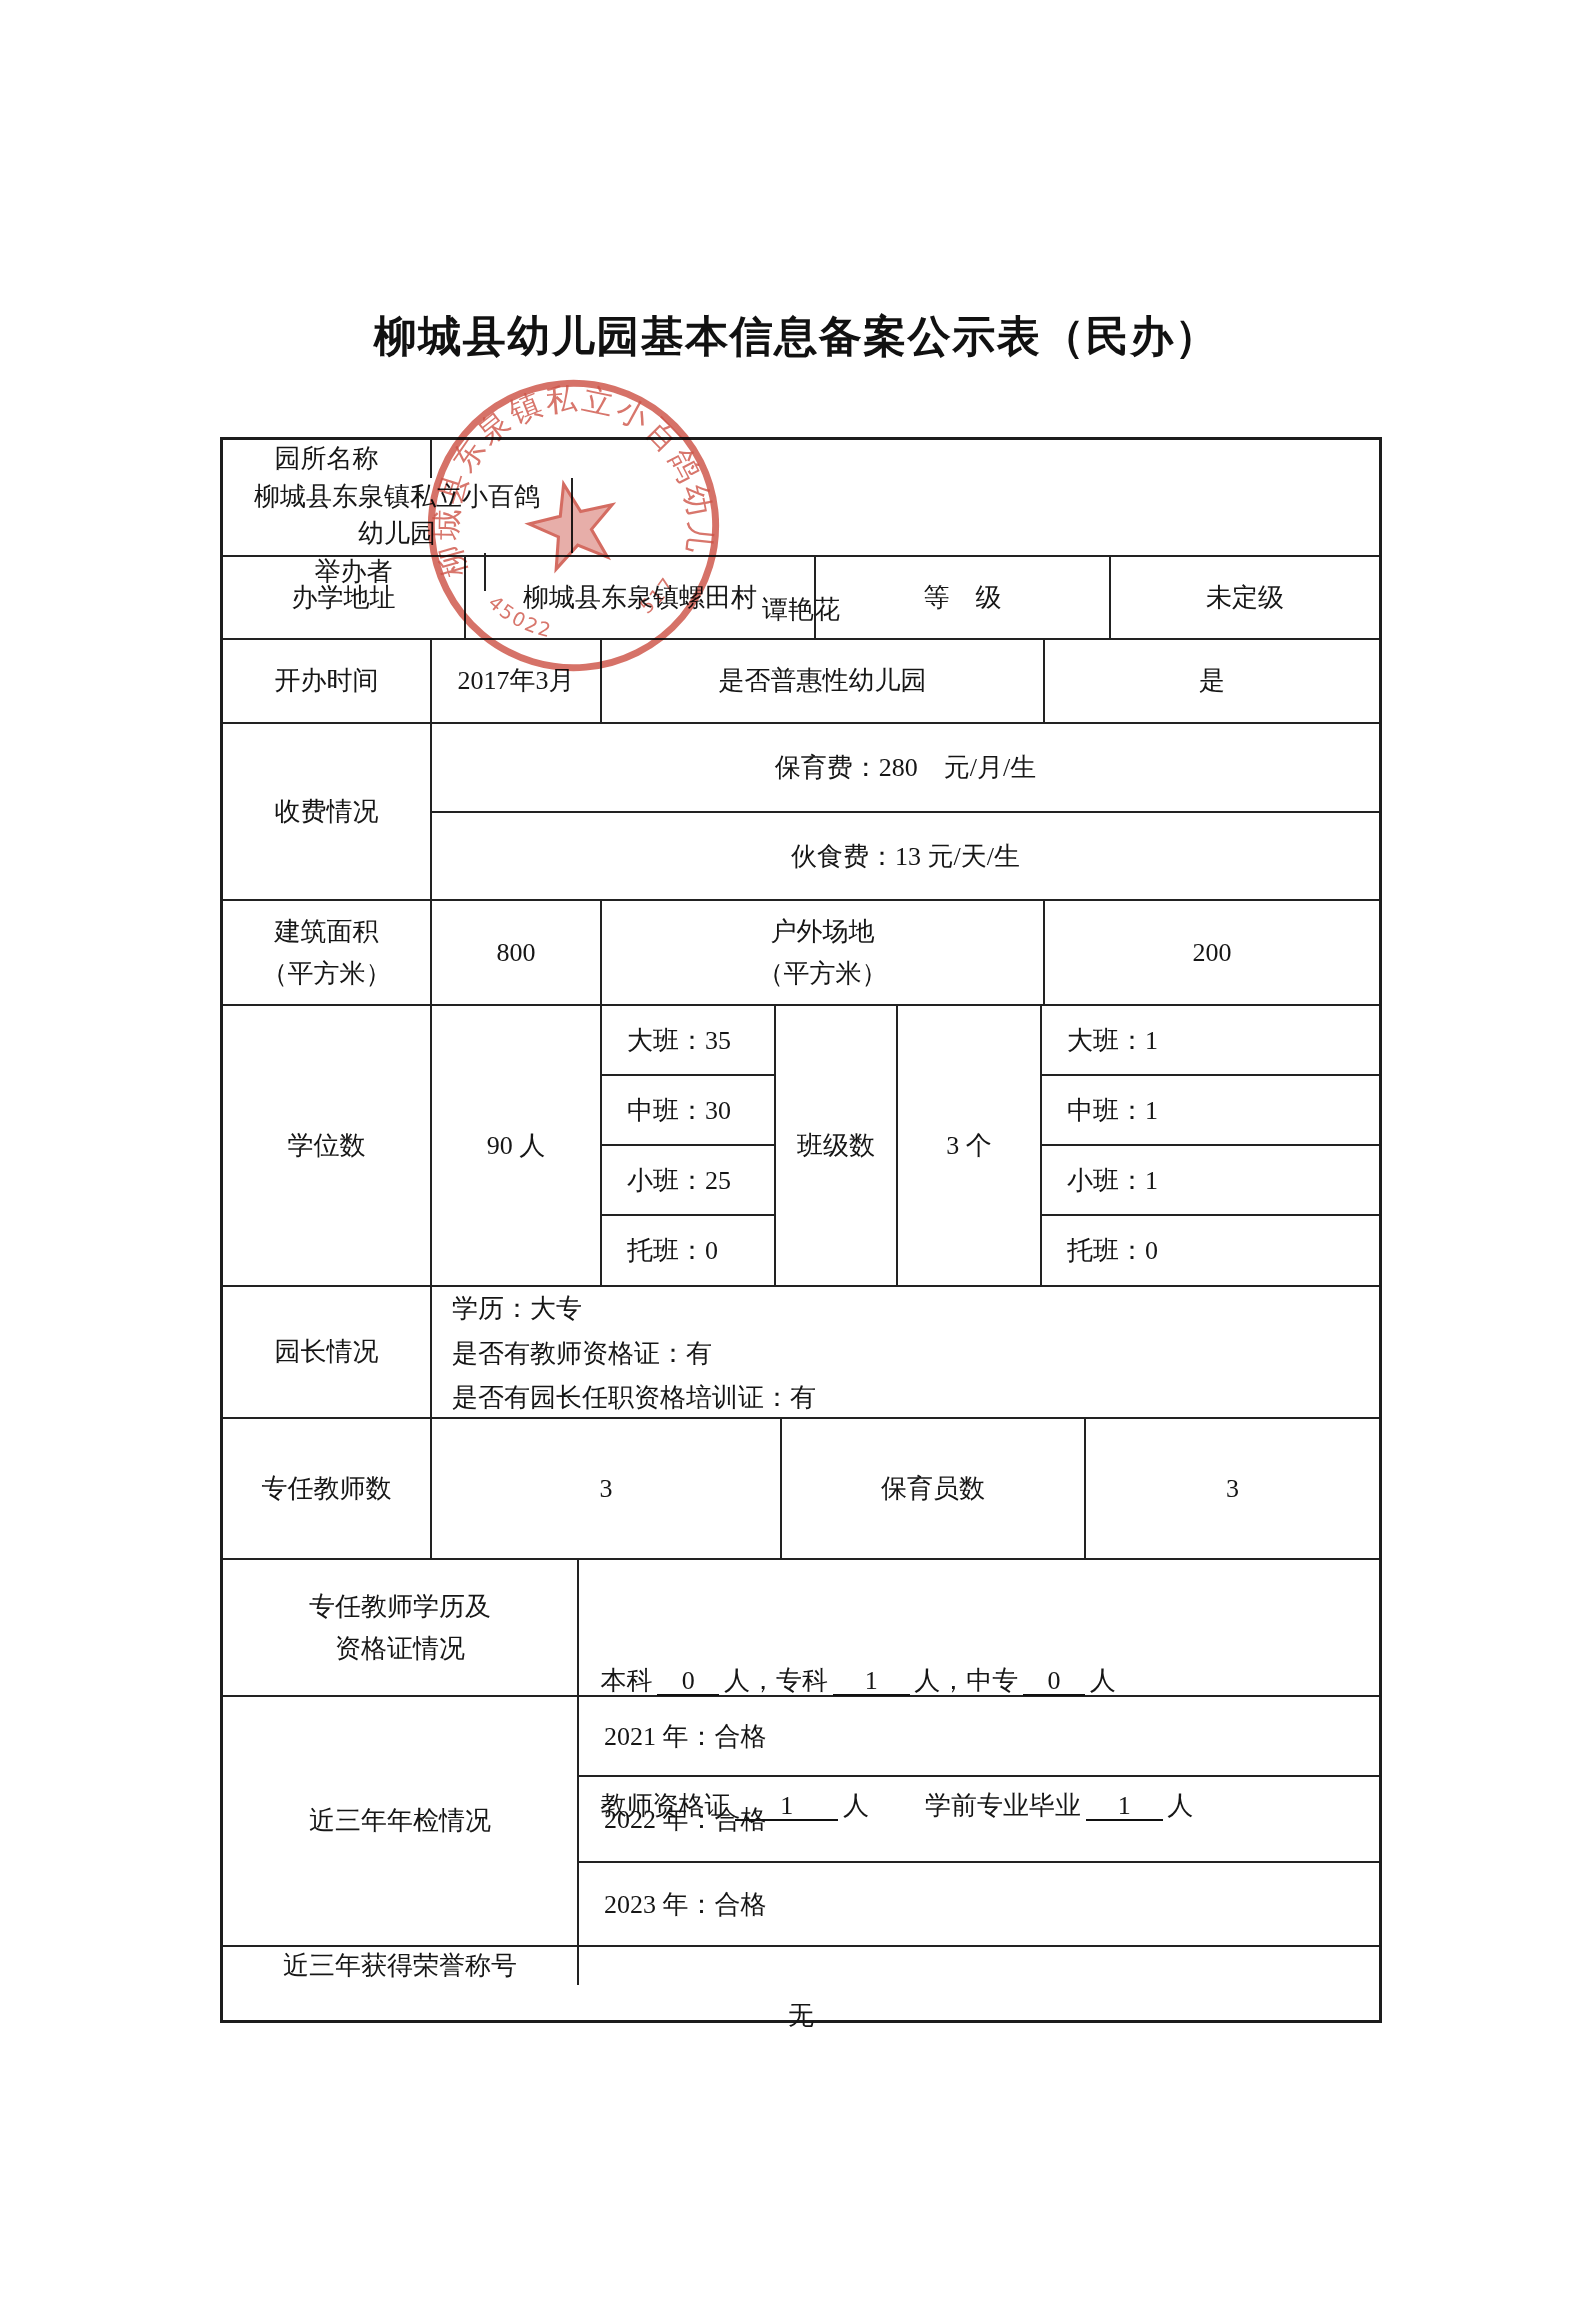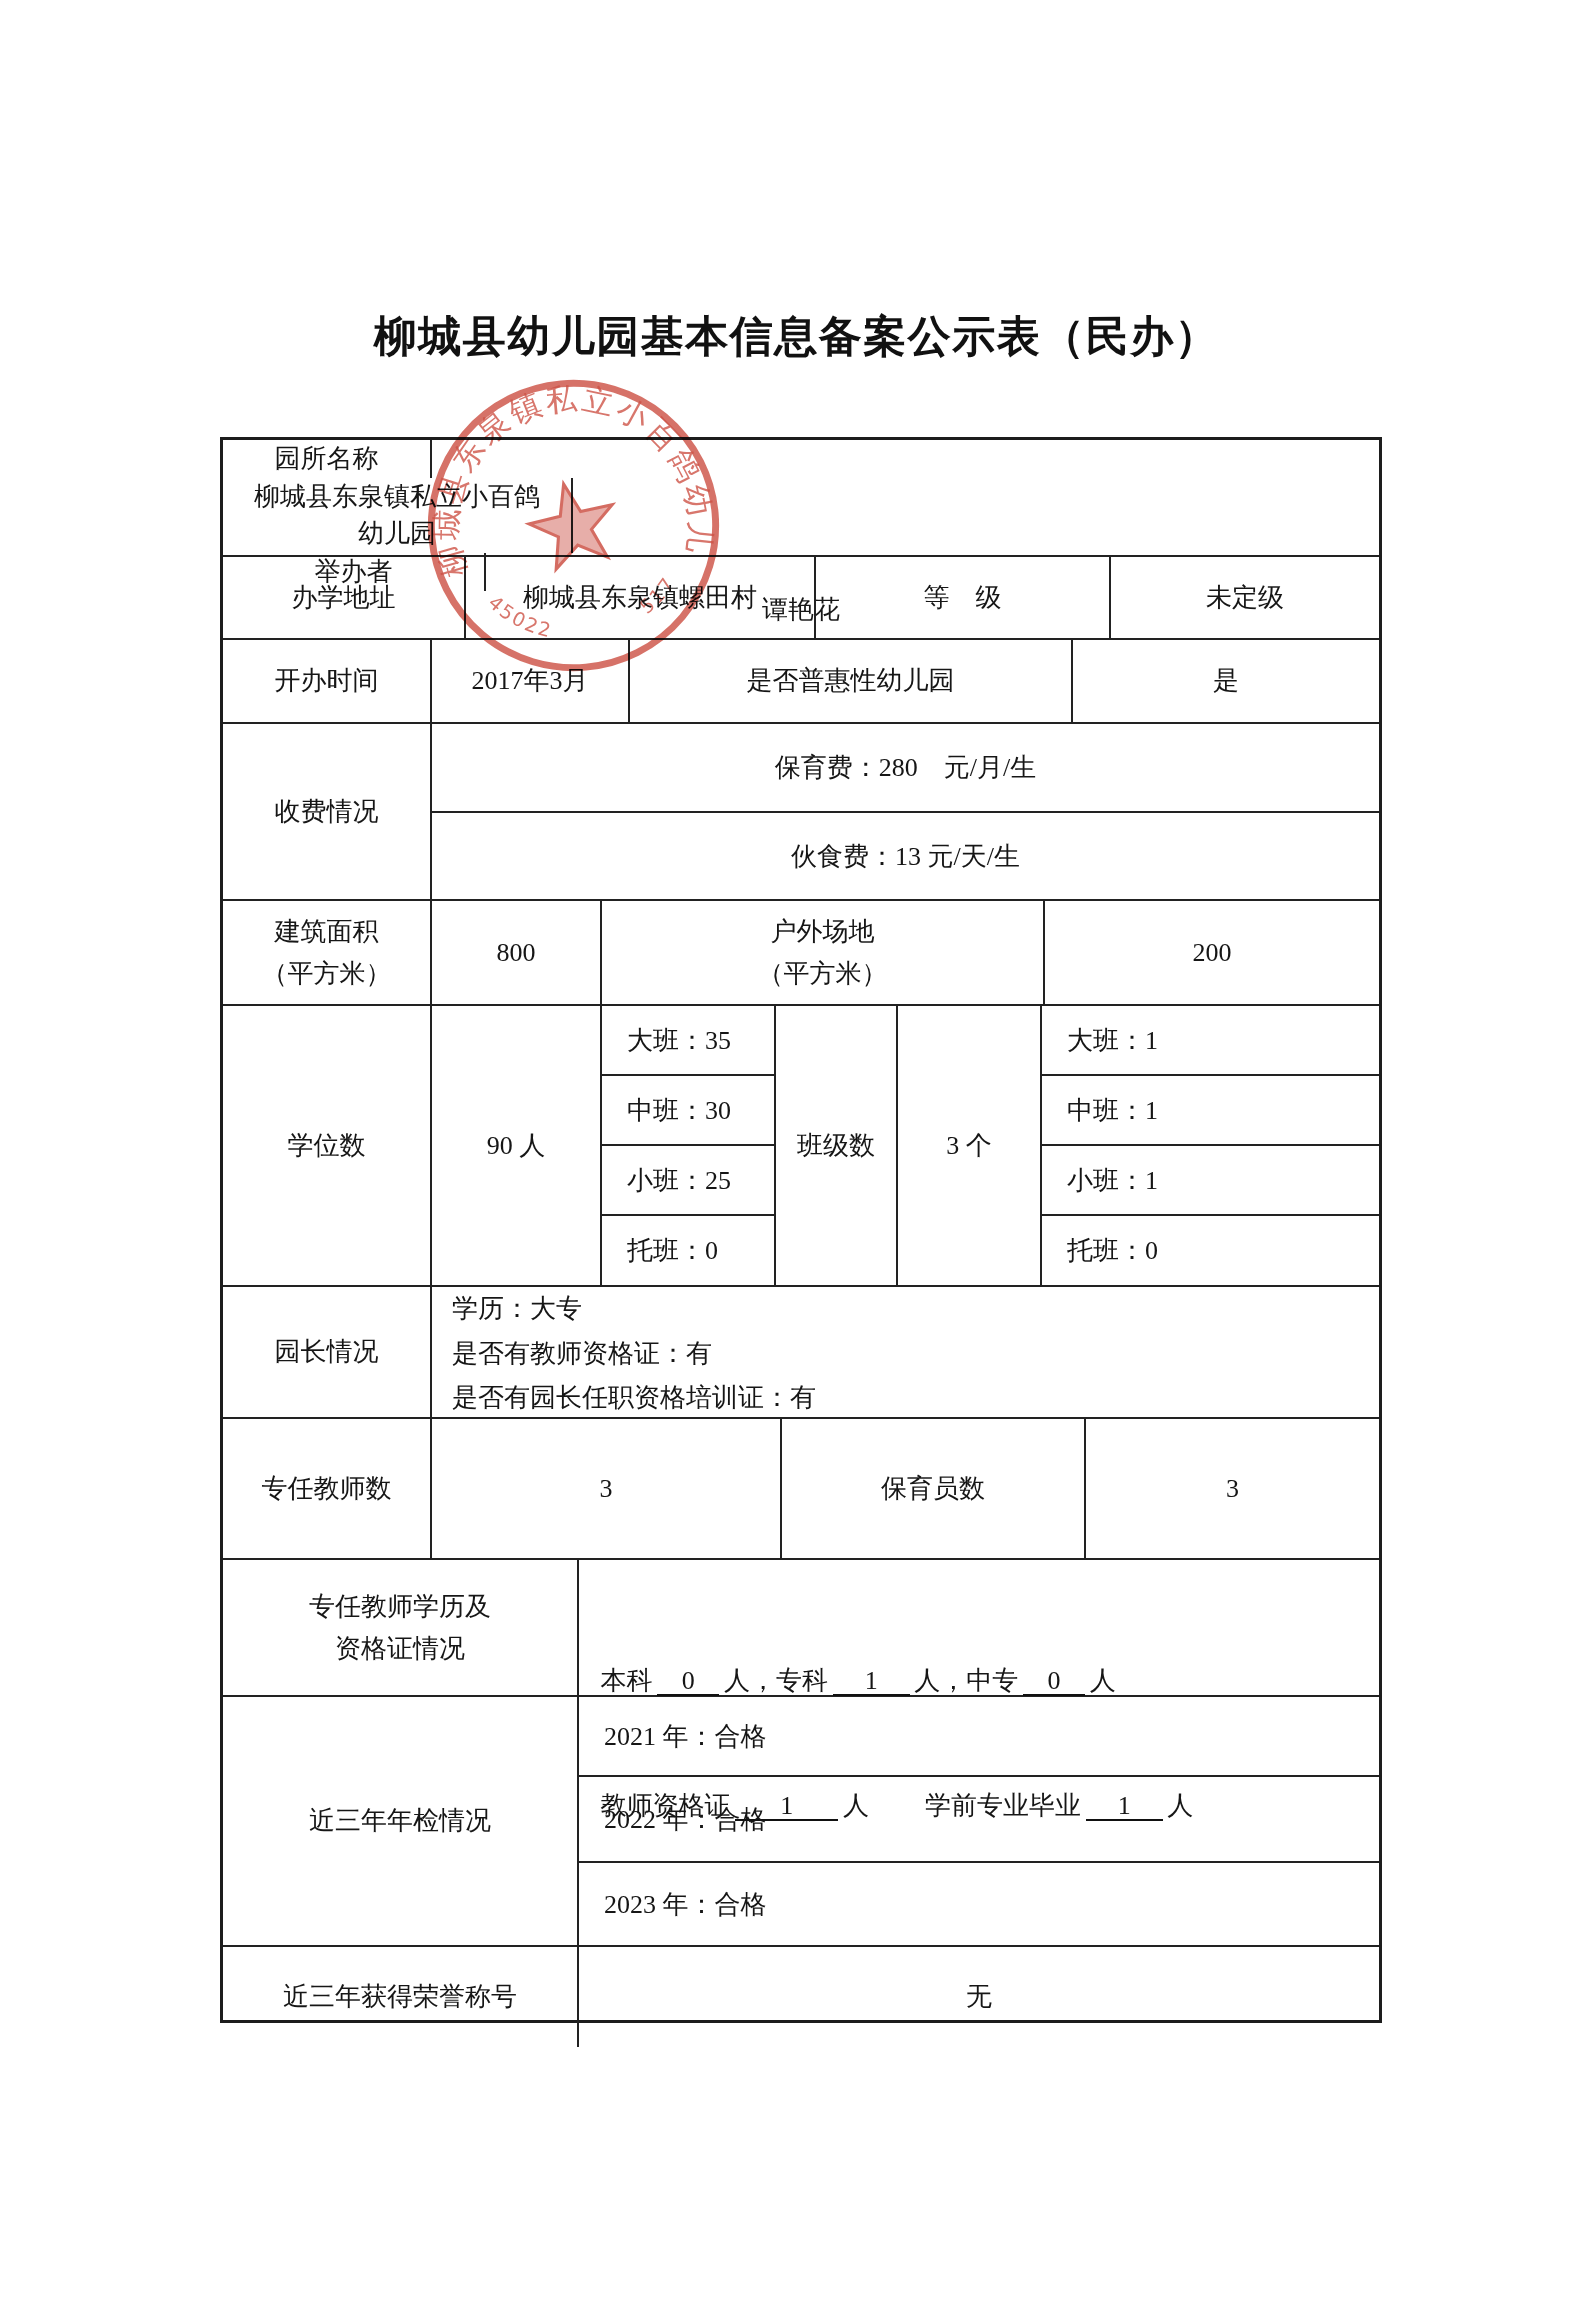--- a/index.html
+++ b/index.html
@@ -95,21 +95,21 @@
 
     <div class="row" style="height:83px;">
       <div class="c" style="width:243px;">办学地址</div>
       <div class="c" style="width:350px;">柳城县东泉镇螺田村</div>
       <div class="c" style="width:295px;">等　级</div>
       <div class="c last">未定级</div>
     </div>
 
     <div class="row" style="height:84px;">
       <div class="c" style="width:209px;">开办时间</div>
-      <div class="c" style="width:198px;">2017年3月</div>
+      <div class="c" style="width:170px;">2017年3月</div>
       <div class="c" style="width:443px;">是否普惠性幼儿园</div>
       <div class="c last">是</div>
     </div>
 
     <div class="row" style="height:177px;">
       <div class="c" style="width:209px;">收费情况</div>
       <div class="stack last" style="flex:1 1 auto;">
         <div class="sub" style="height:89px;">保育费：280　元/月/生</div>
         <div class="sub">伙食费：13 元/天/生</div>
       </div>
@@ -176,21 +176,21 @@
 
     <div class="row" style="height:250px;">
       <div class="c" style="width:356px;">近三年年检情况</div>
       <div class="stack last" style="flex:1 1 auto;">
         <div class="sub left" style="height:80px;">2021 年：合格</div>
         <div class="sub left" style="height:86px;">2022 年：合格</div>
         <div class="sub left">2023 年：合格</div>
       </div>
     </div>
 
-    <div class="row" style="height:100px;">
+    <div class="row" style="height:100px;flex-direction:column;">
       <div class="c" style="width:356px;">近三年获得荣誉称号</div>
       <div class="c last">无</div>
     </div>
 
   </div>
 
   <svg class="seal" viewBox="0 0 400 400" xmlns="http://www.w3.org/2000/svg">
     <defs>
       <path id="sealArc" d="M 59 251 A 150 150 0 1 1 341 251" fill="none"></path>
       <path id="sealBottom" d="M 78 290 A 158 158 0 0 0 322 290" fill="none"></path>

